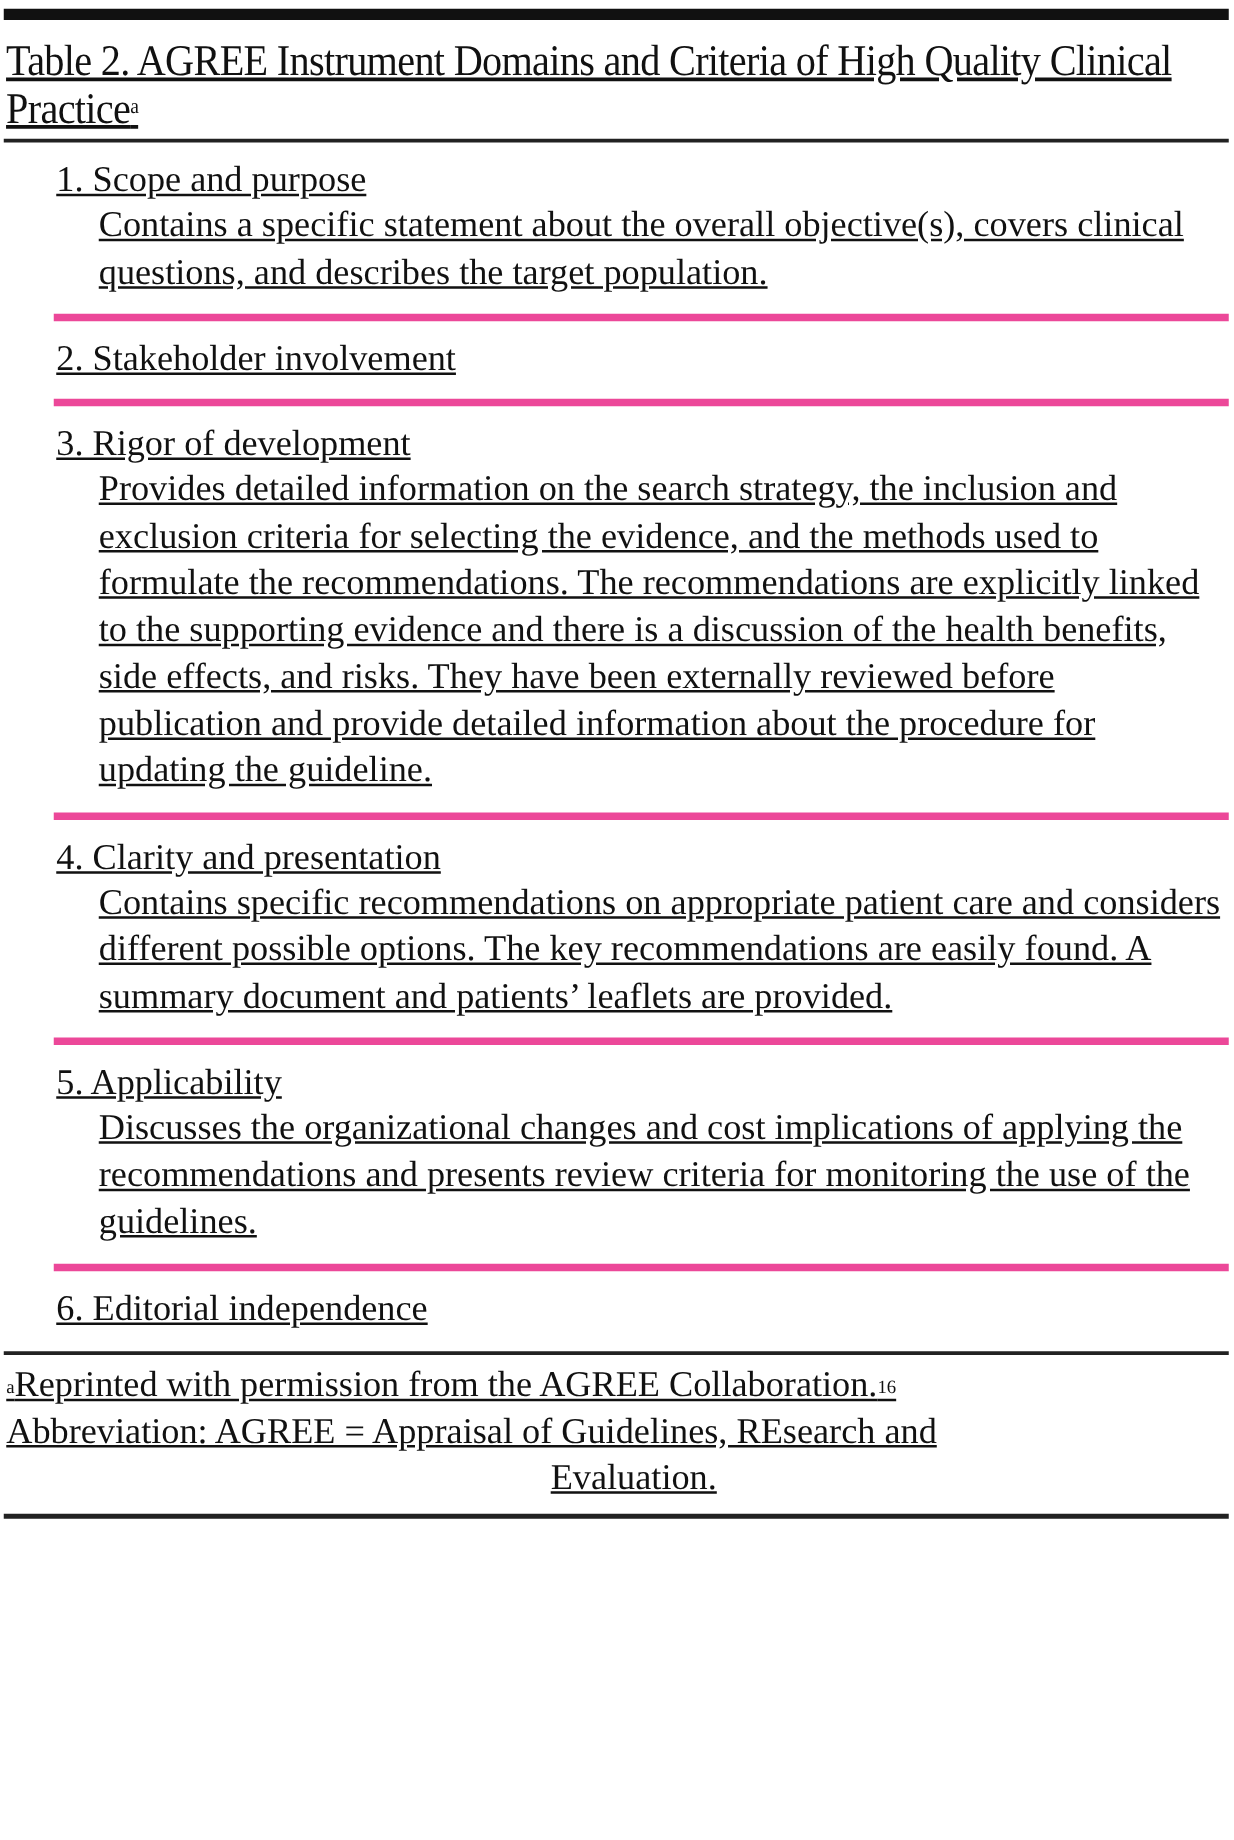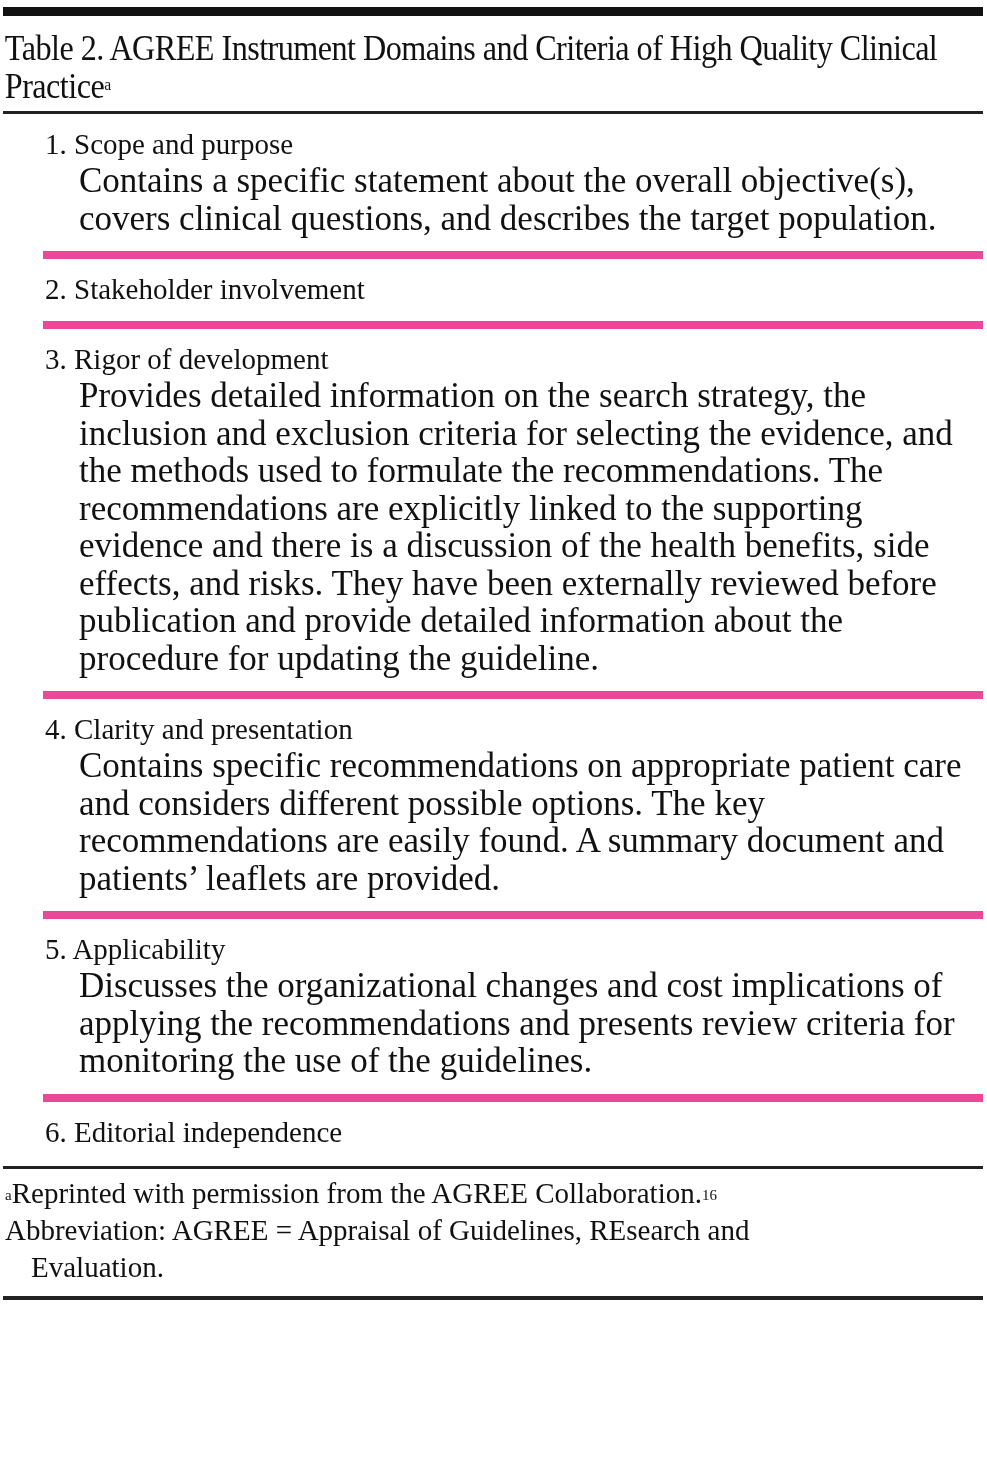--- a/index.html
+++ b/index.html
@@ -11,20 +11,21 @@
       width: 987px;
       height: 1472px;
       overflow: hidden;
       font-family: "Liberation Serif", "DejaVu Serif", serif;
       color: #111111;
     }
     .table-wrap {
       position: relative;
       width: 980px;
       margin-left: 3px;
+      text-decoration: underline;
     }
     .top-rule {
       height: 9px;
       background: #111111;
       margin-top: 7px;
     }
     .title {
       font-size: 35px;
       line-height: 38px;
       padding: 14px 0 5px 2px;
@@ -41,29 +42,29 @@
     }
     .title-rule {
       height: 3px;
       background: #222222;
     }
     .section {
       padding: 12px 0 14px 0;
       margin-left: 40px;
     }
     .section + .section {
-      border-top: 8px solid #ec4899;
+      border-top: 6px solid #ec4899;
     }
     .section-heading {
       font-size: 29px;
       line-height: 36px;
       padding-left: 2px;
     }
     .section-body {
-      font-size: 35px;
+      font-size: 29px;
       line-height: 37.5px;
       padding-left: 36px;
       padding-right: 2px;
     }
     .footer-rule {
       height: 3px;
       background: #222222;
       margin-top: 2px;
     }
     .footnotes {
@@ -72,20 +73,21 @@
       line-height: 37px;
     }
     .footnotes sup {
       font-size: 15px;
       vertical-align: top;
       position: relative;
       top: 2px;
     }
     .footnote-indent {
       padding-left: 26px;
+      text-align: center;
     }
     .bottom-rule {
       height: 4px;
       background: #222222;
     }
   </style>
 </head>
 <body>
 
 <div class="table-wrap">

